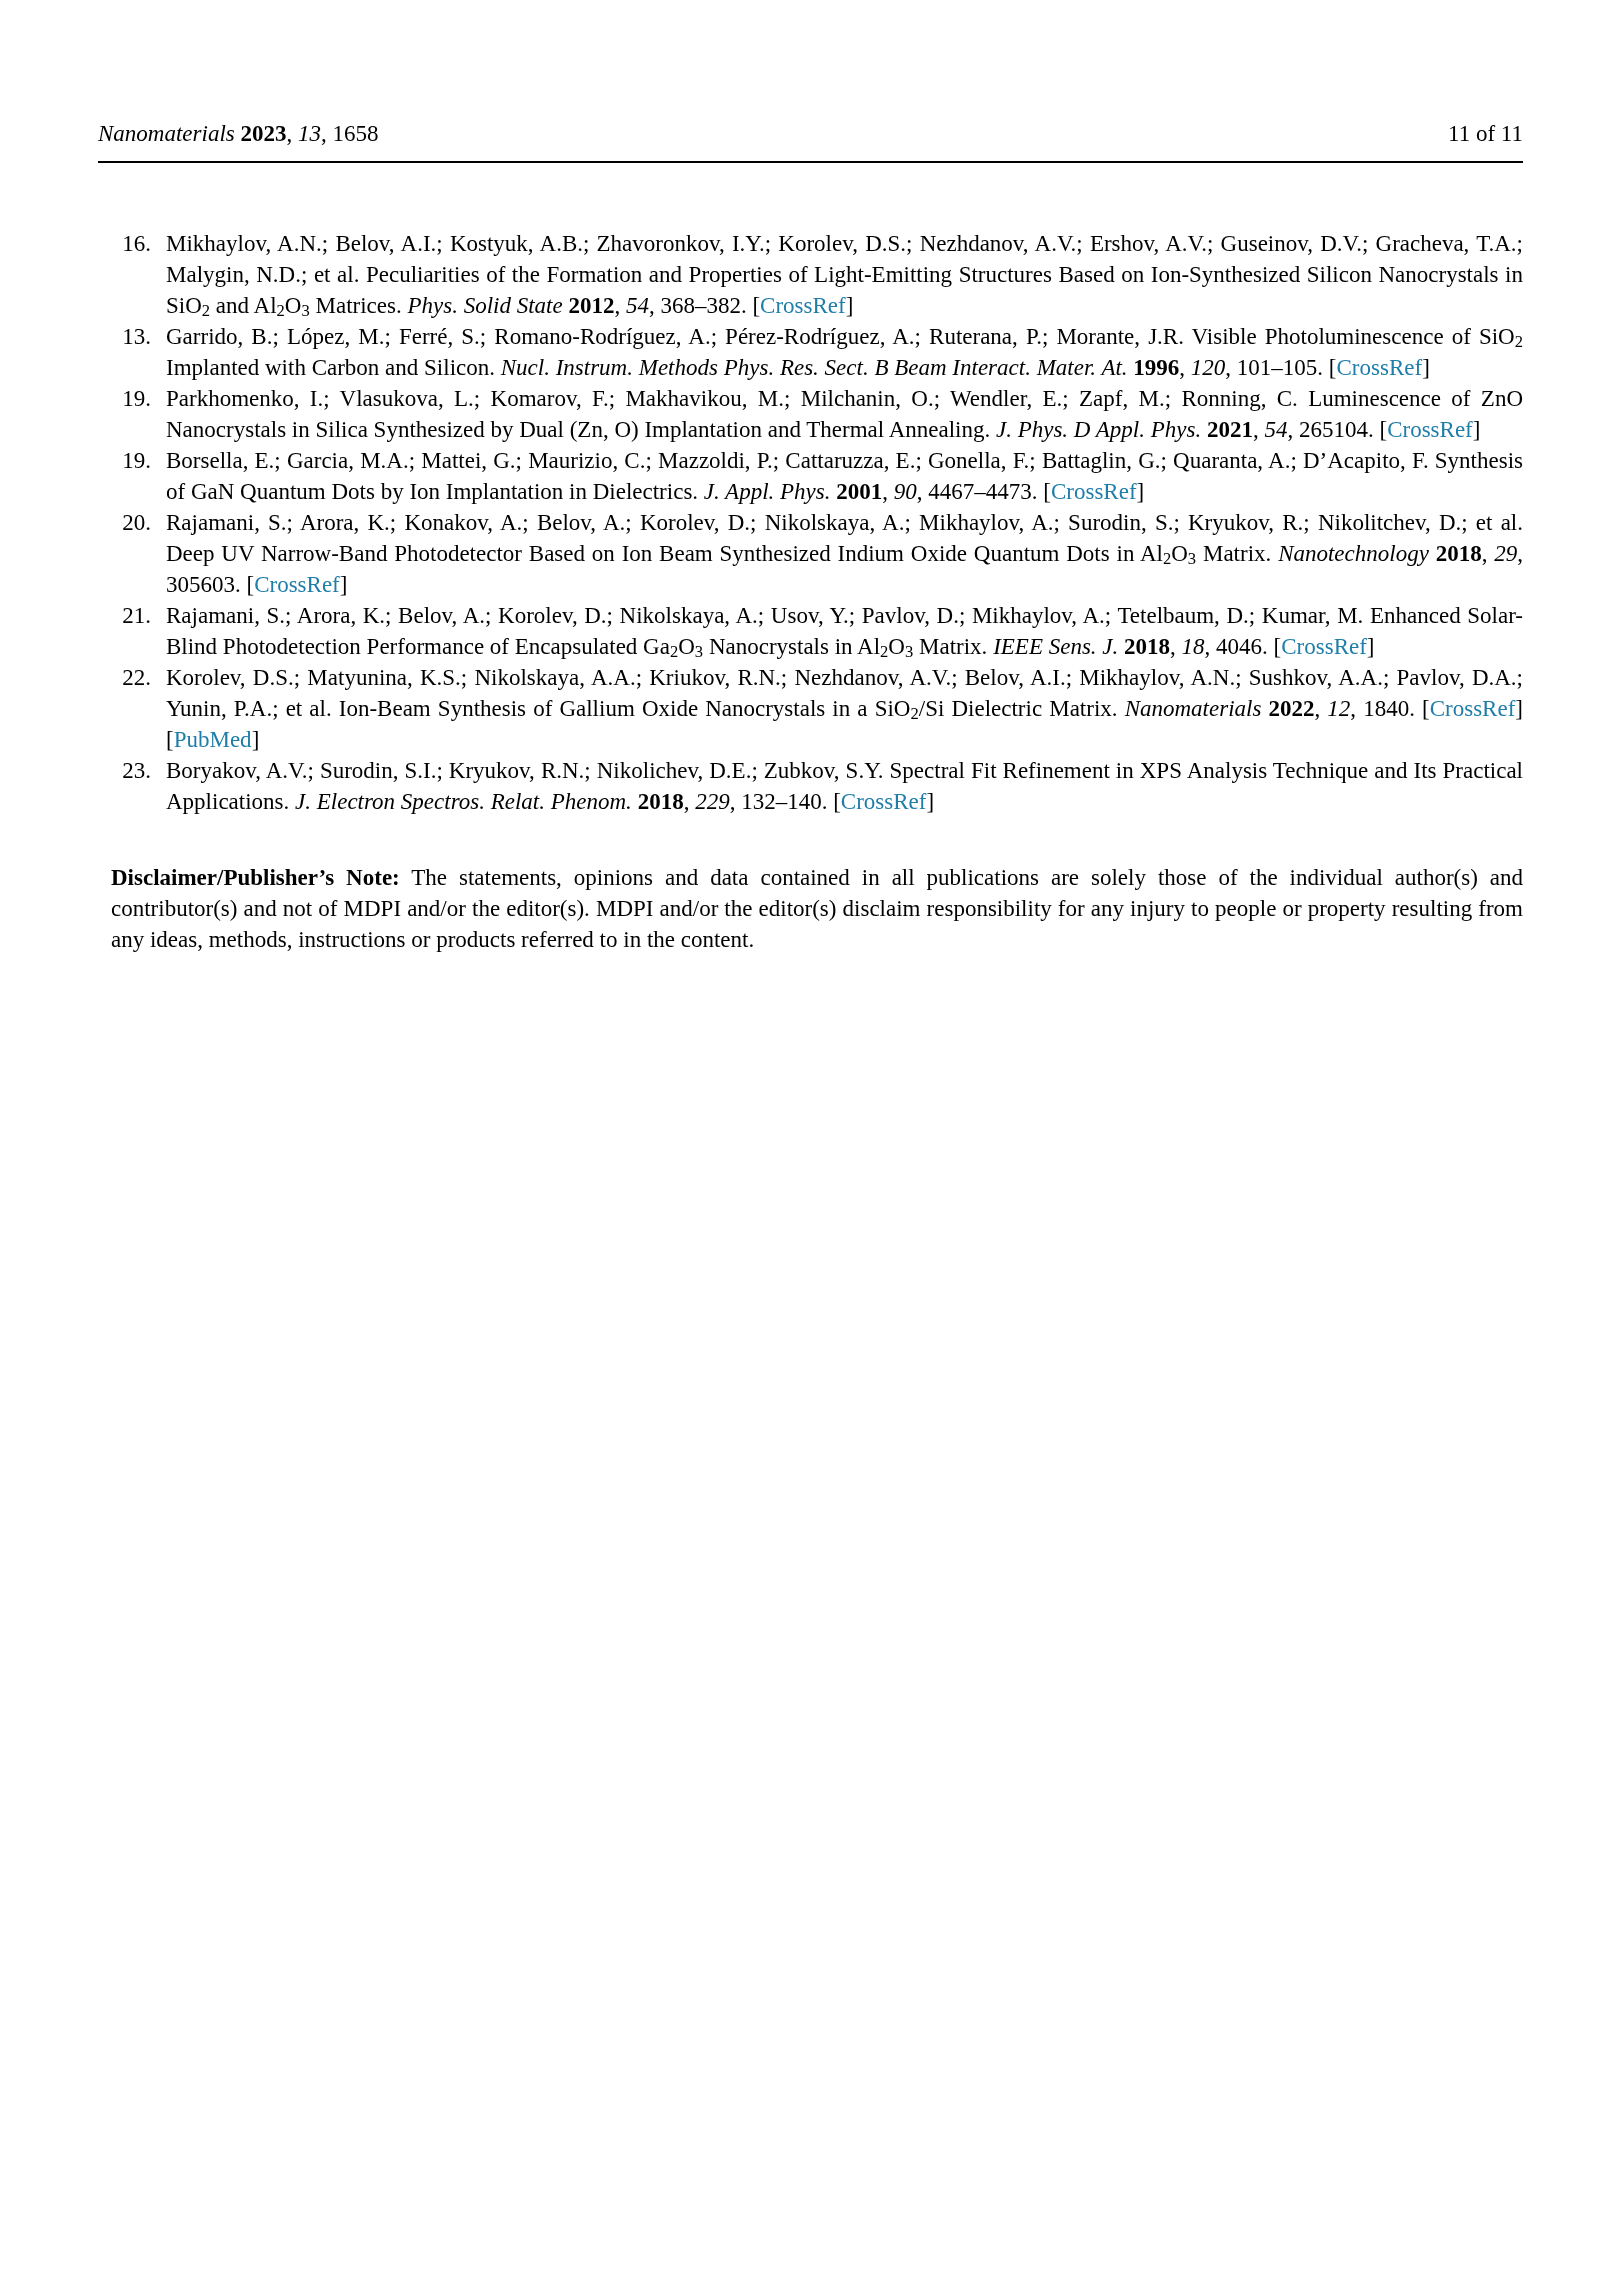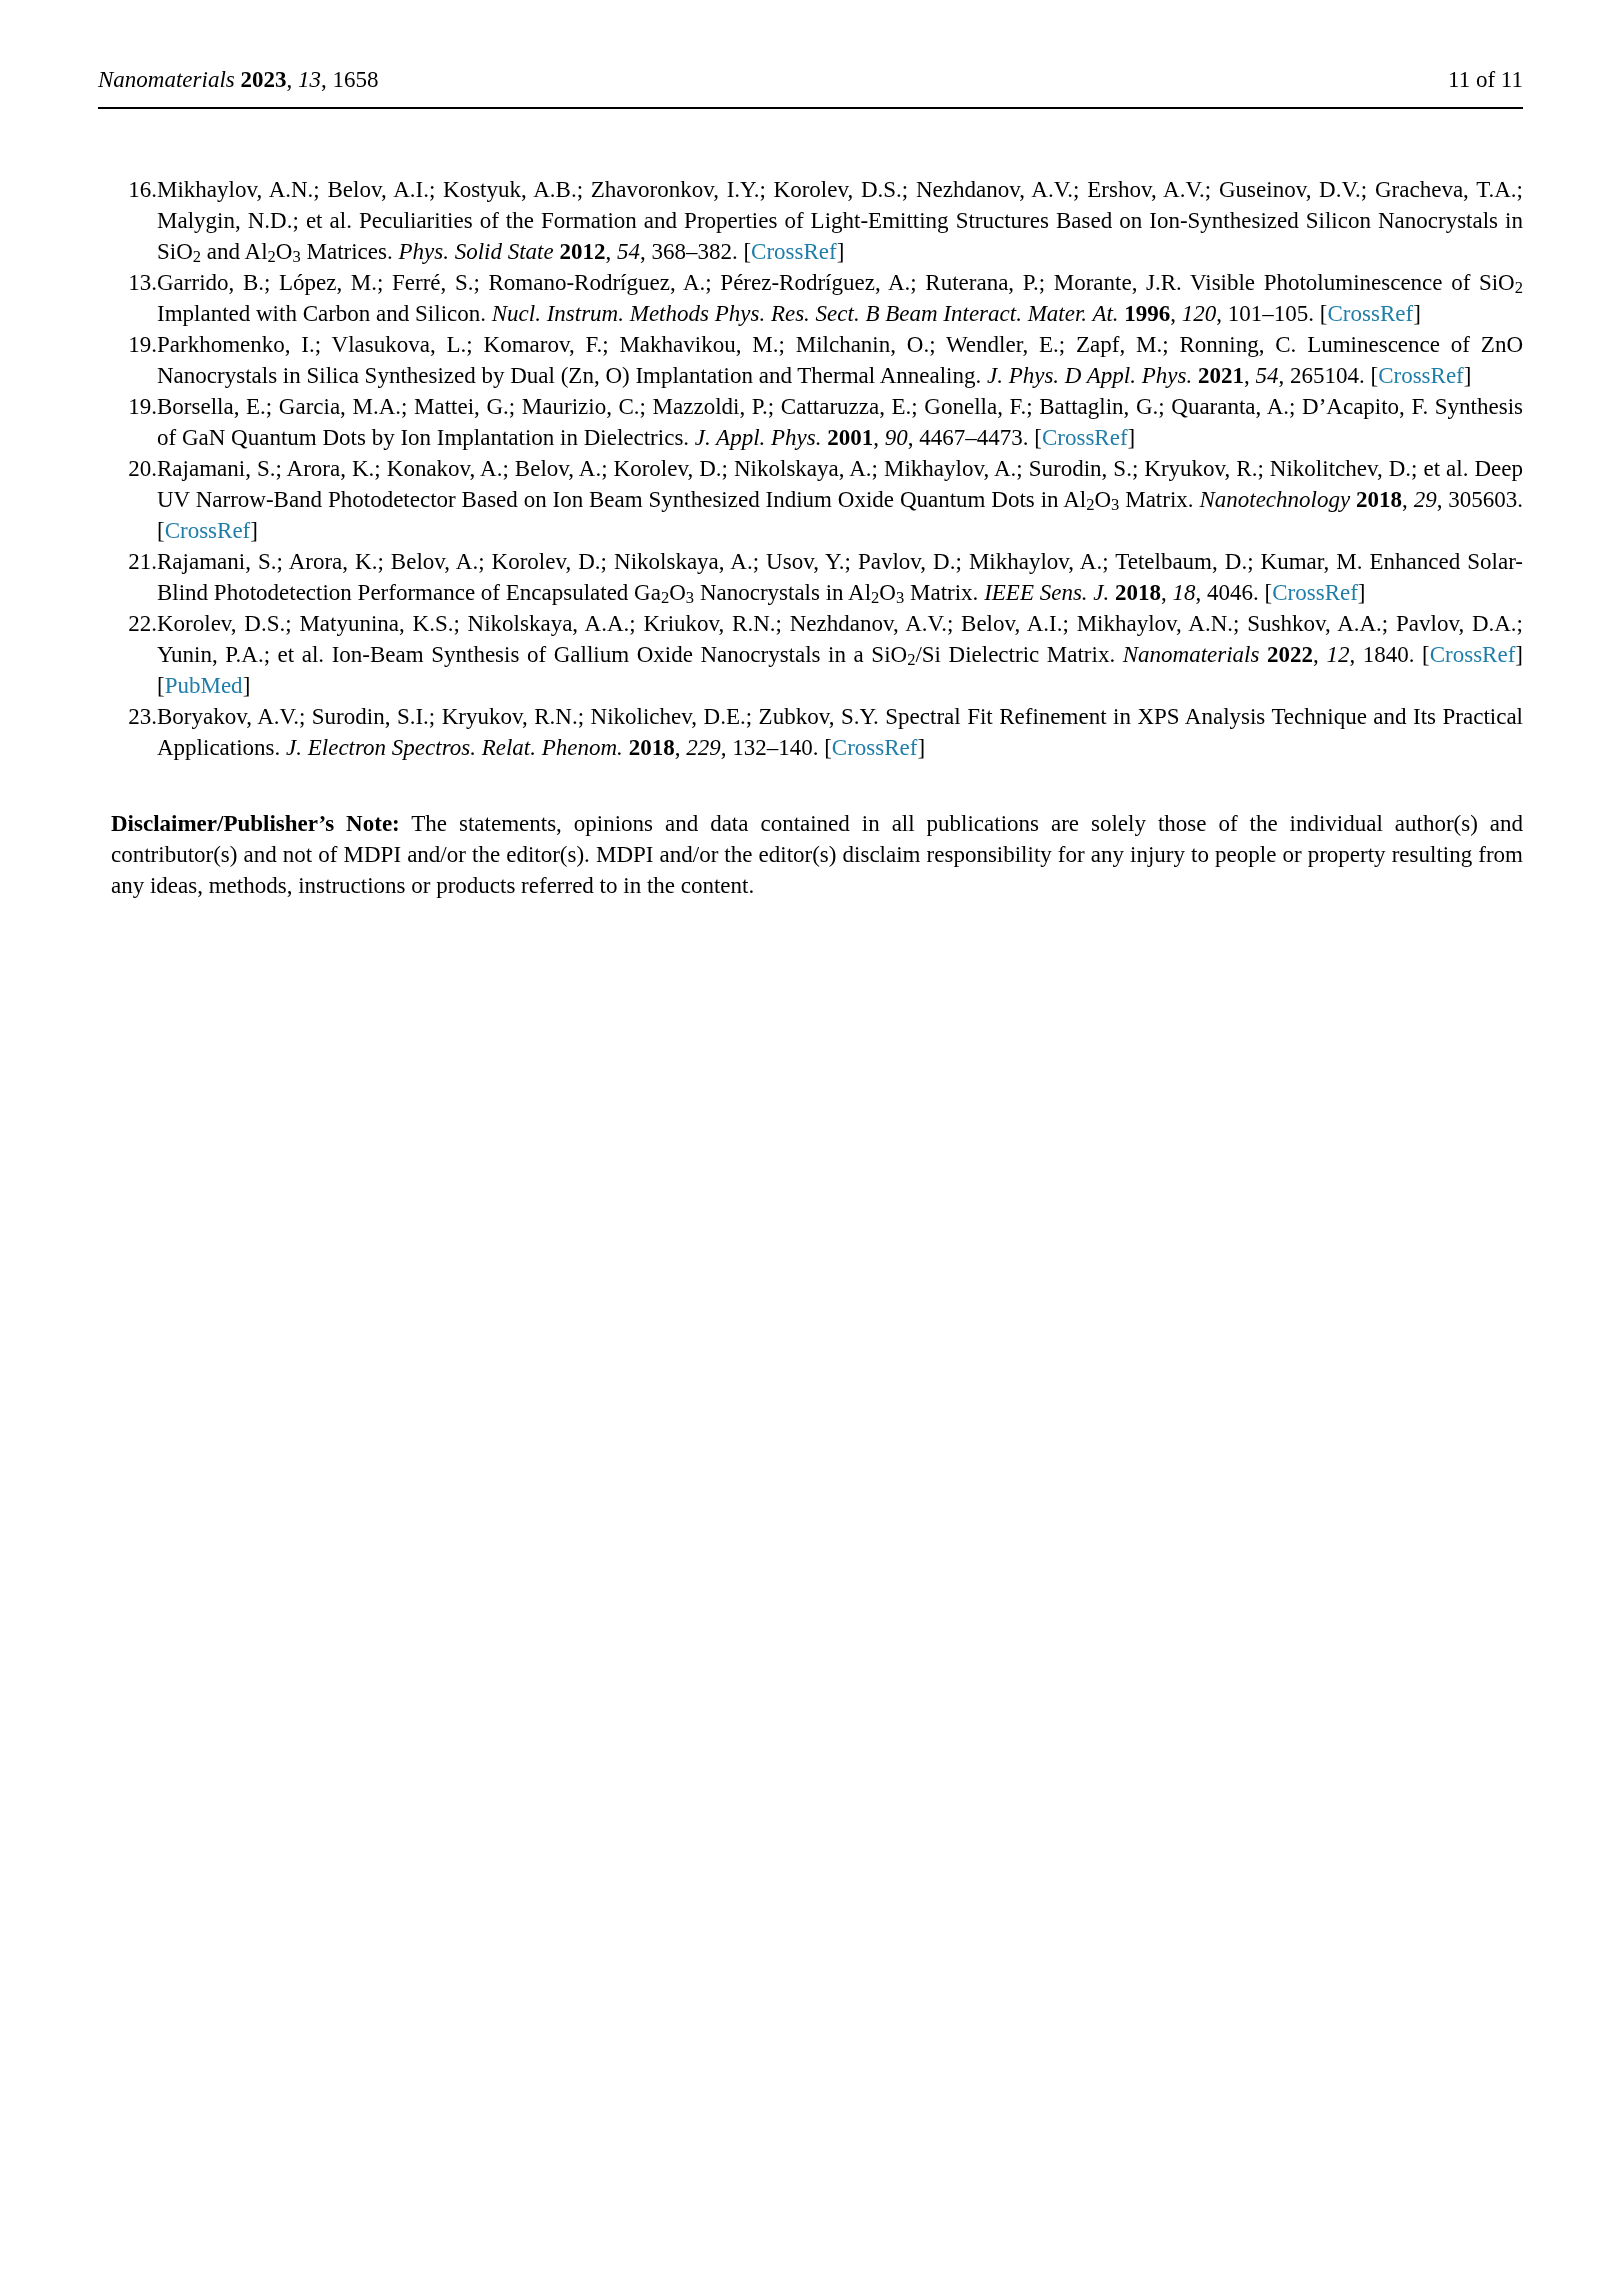--- a/index.html
+++ b/index.html
@@ -1,20 +1,20 @@
 <!DOCTYPE html>
 <html style="--link-color: #1F7DA9;"><head>
 <meta charset="utf-8">
 <style>
   html,body{margin:0;padding:0;background:#ffffff;}
   .page{
     position:relative;
     width:1621px;height:2293px;
     box-sizing:border-box;
-    padding:64px 98px 0 98px;
+    padding:118px 98px 0 98px;
     background:#ffffff;
     font-family:"Liberation Serif","DejaVu Serif",serif;
     font-size:23px;
     line-height:31px;
     color:#000000;
   }
   .page-header{
     display:flex;
     justify-content:space-between;
     align-items:baseline;
@@ -27,21 +27,22 @@
   .references{
     list-style:none;
     margin:65px 0 0 0;
     padding:0;
   }
   .ref{
     display:flex;
   }
   .ref-num{
     flex:0 0 59px;
-    text-align:right;
+    text-align:center;
+    margin-left:9px;
   }
   .ref-body{
     flex:1;
     text-align:justify;
   }
   .it{font-style:italic;}
   .bd{font-weight:bold;}
   sub{
     font-size:0.72em;
     line-height:0;

